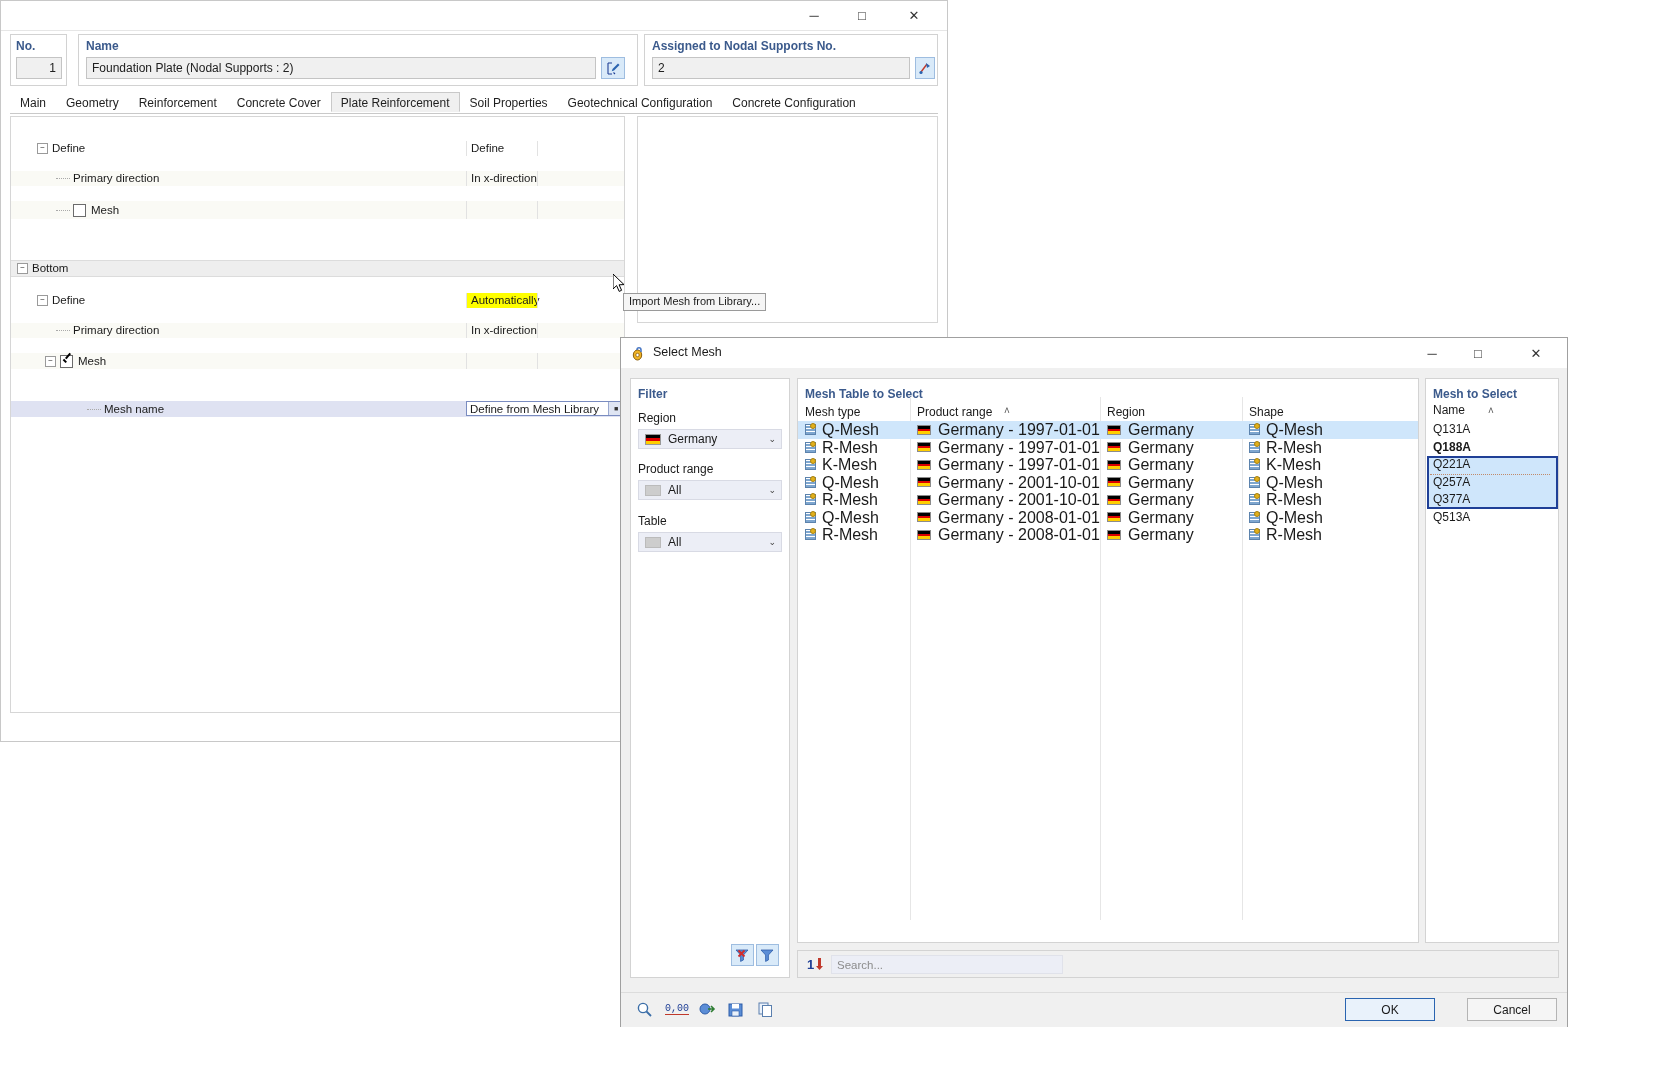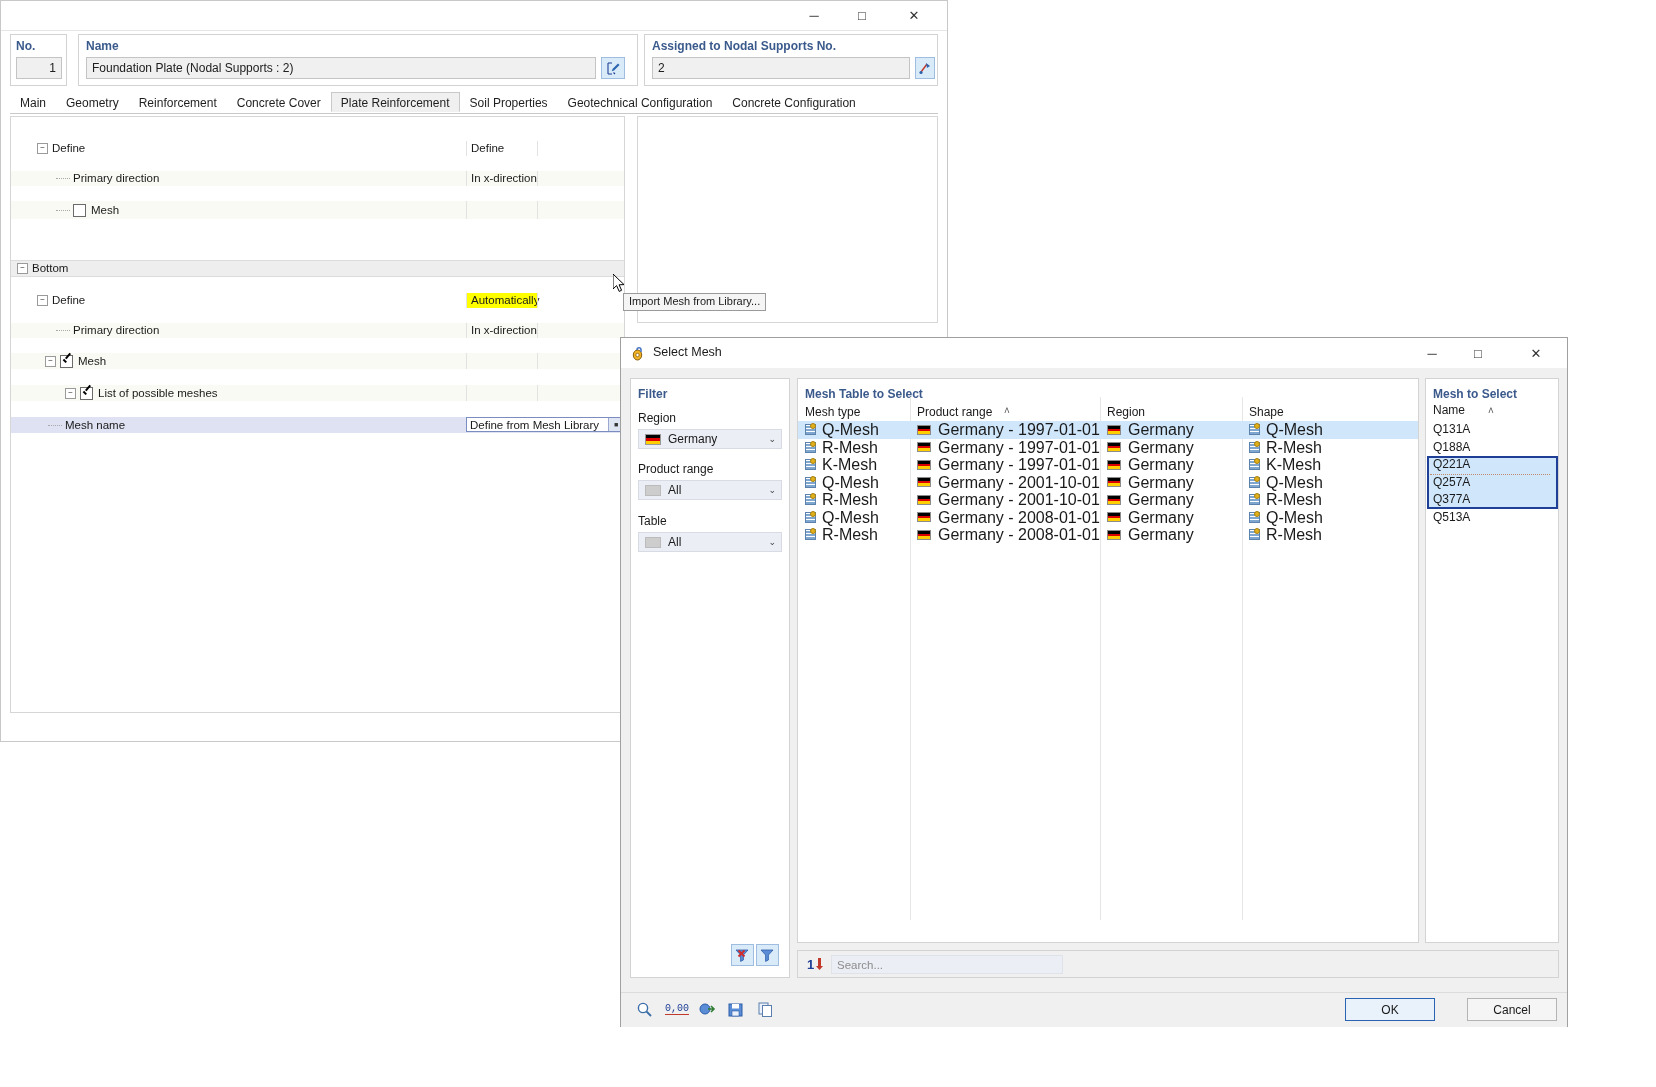--- a/index.html
+++ b/index.html
@@ -232,30 +232,23 @@
     </div>
 
     <div class="tree-row rowlight" style="top:130px;height:16px;">
       <div class="cellA" style="padding-left:34px;height:16px;line-height:16px;">
         <span class="expander">−</span><span class="cbx checked"></span><span>Mesh</span>
       </div>
       <div class="cellB" style="height:16px;"></div>
       <div class="cellC" style="height:16px;"></div>
     </div>
 
-    <div class="tree-row rowlight" style="top:146px;height:16px;">
-      <div class="cellA" style="padding-left:54px;height:16px;line-height:16px;">
-        <span class="expander">−</span><span class="cbx checked"></span><span>List of possible meshes</span>
-      </div>
-      <div class="cellB" style="height:16px;"></div>
-      <div class="cellC" style="height:16px;"></div>
-    </div>
 
     <div class="tree-row rowblue" style="top:162px;height:16px;">
-      <div class="cellA" style="padding-left:37px;height:24px;line-height:16px;">
+      <div class="cellA" style="padding-left:76px;height:24px;line-height:16px;">
         <span class="dashline"></span><span>Mesh name</span>
       </div>
       <div id="mesh-combo">
         <div id="mesh-combo-text">Define from Mesh Library</div>
         <div id="mesh-combo-btn">■</div>
       </div>
     </div>
 
   </div>
 
@@ -474,21 +467,21 @@
           </div>
       </div>
     </div>
 
     <div id="mesh-select">
       <div id="msel-title" class="section-title">Mesh to Select</div>
       <div id="msel-headname">Name</div>
       <div id="msel-sort">˄</div>
 
       <div class="srow" style="top:42px;">Q131A</div>
-      <div class="srow" style="top:59.5px;">Q188A</div>
+      <div class="srow" style="top:59.5px;font-weight:bold;">Q188A</div>
 
       <div id="sel-box" style="top:77px;height:52.5px;"></div>
       <div class="srow inbox" style="top:77px;z-index:3;">Q221A</div>
       <div class="dash-sep" style="top:94.5px;z-index:4;"></div>
       <div class="srow inbox" style="top:94.5px;z-index:3;">Q257A</div>
       <div class="srow inbox" style="top:112px;z-index:3;">Q377A</div>
 
       <div class="srow" style="top:129.5px;">Q513A</div>
     </div>
 

